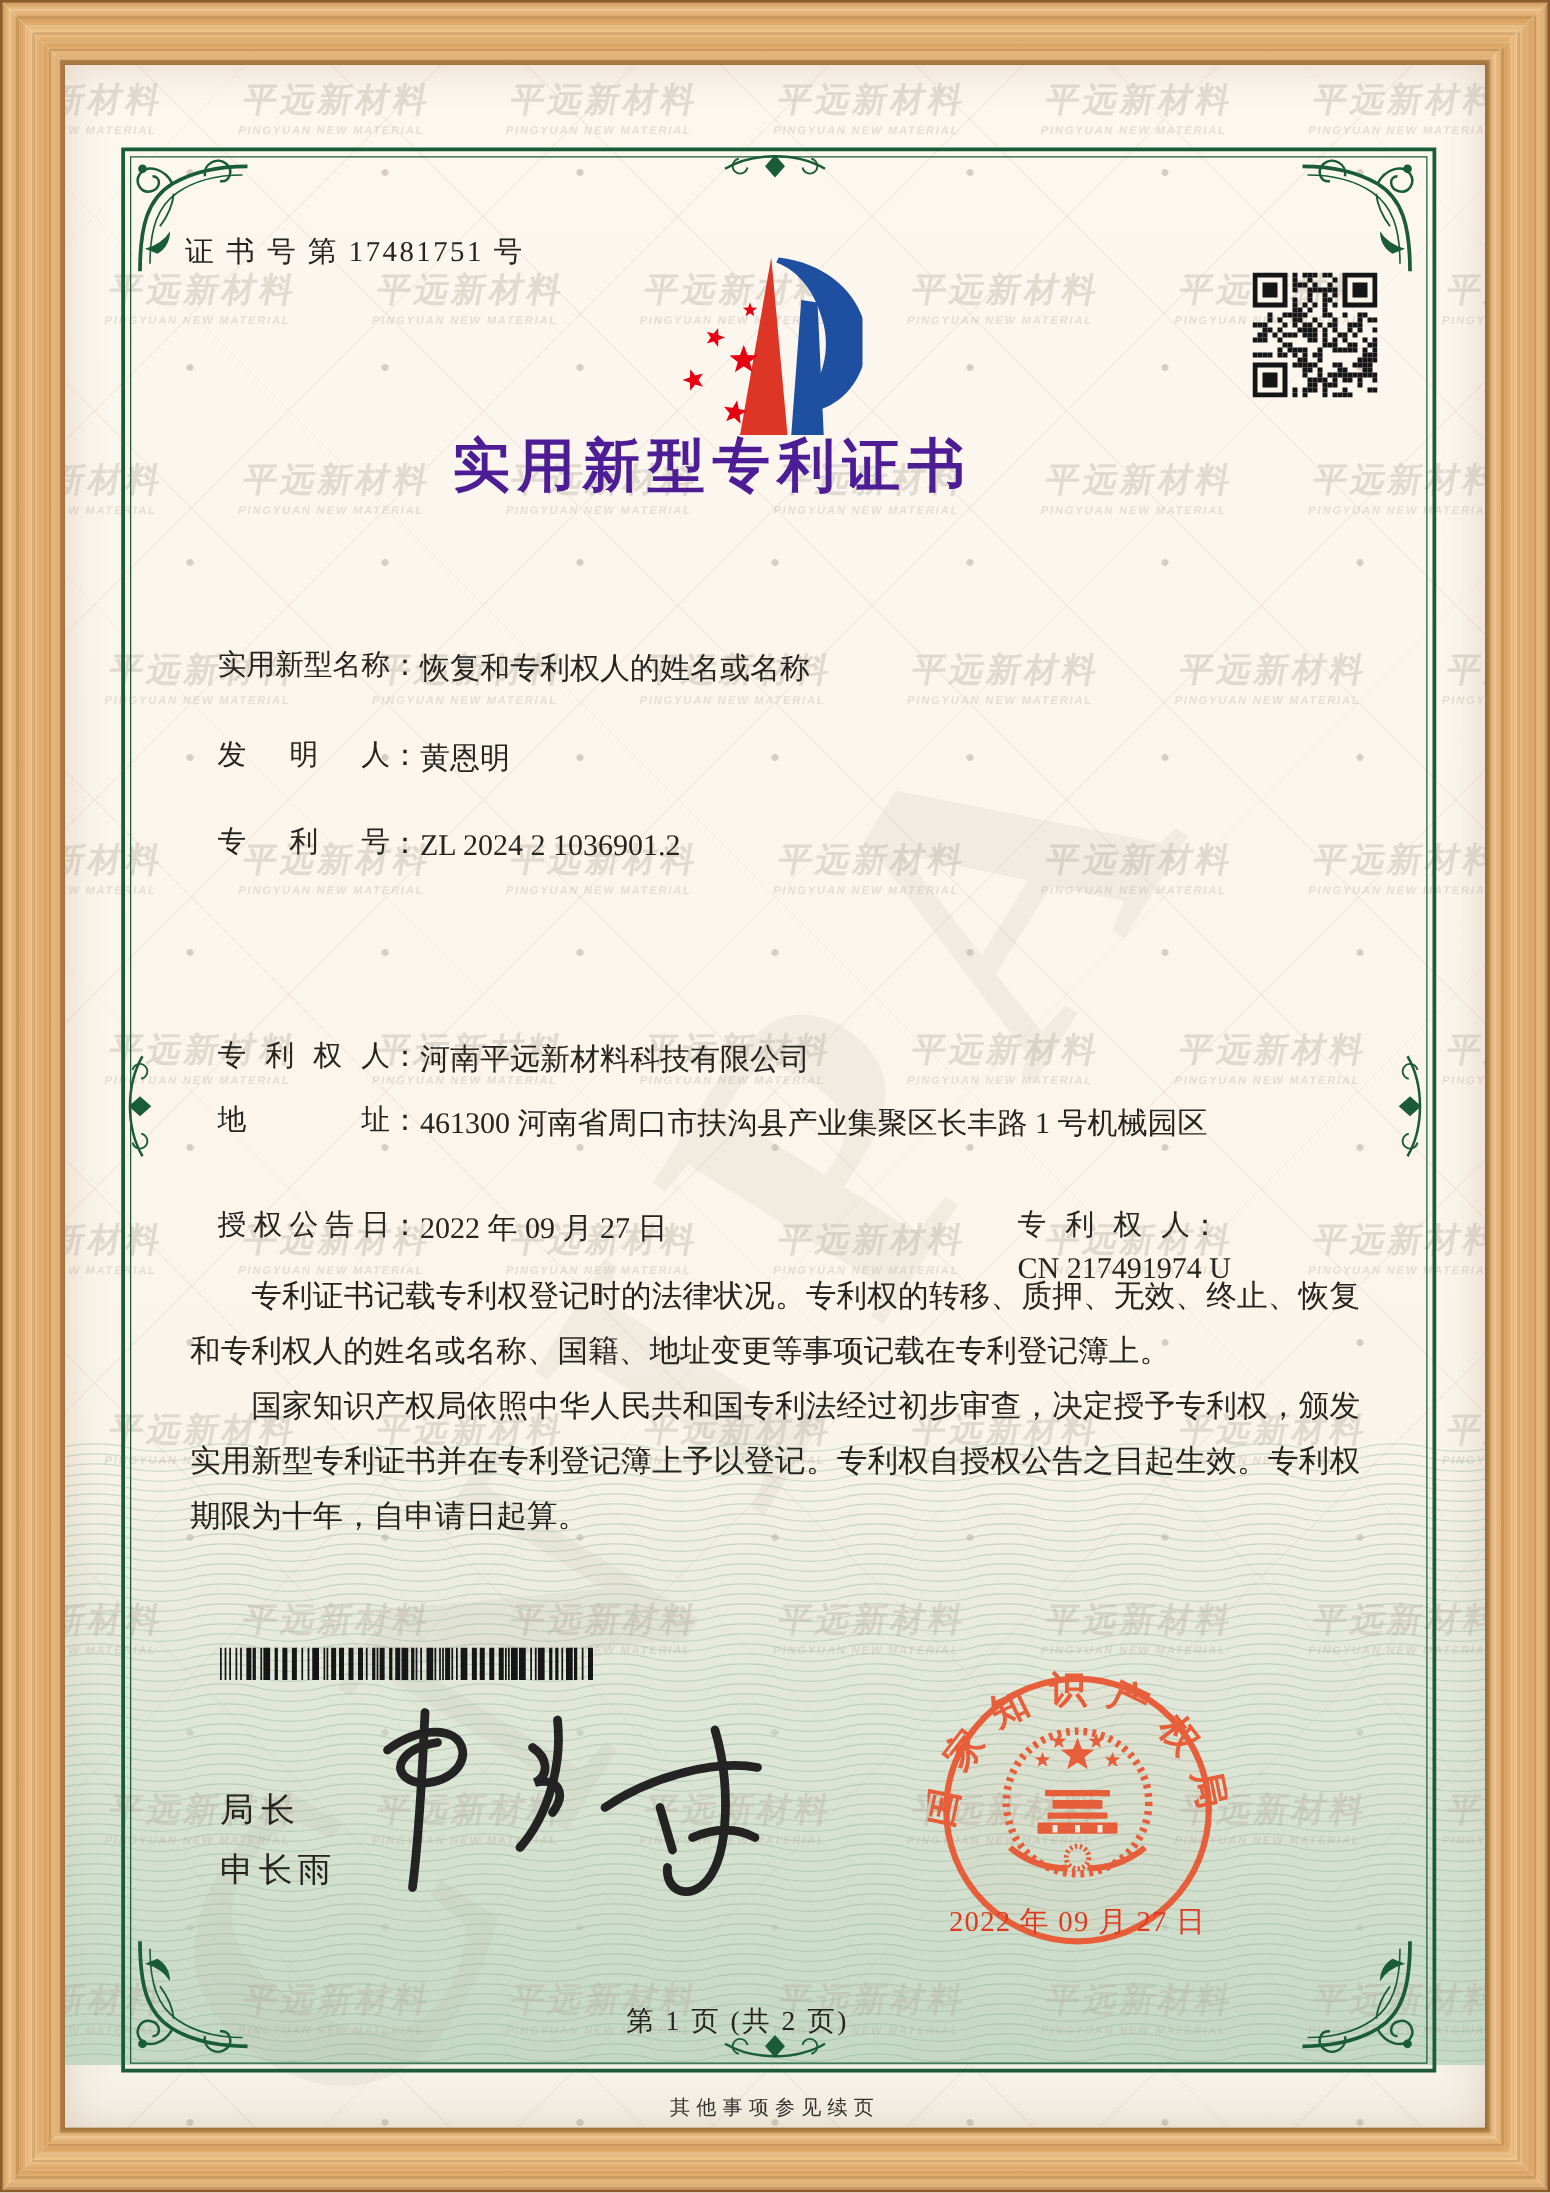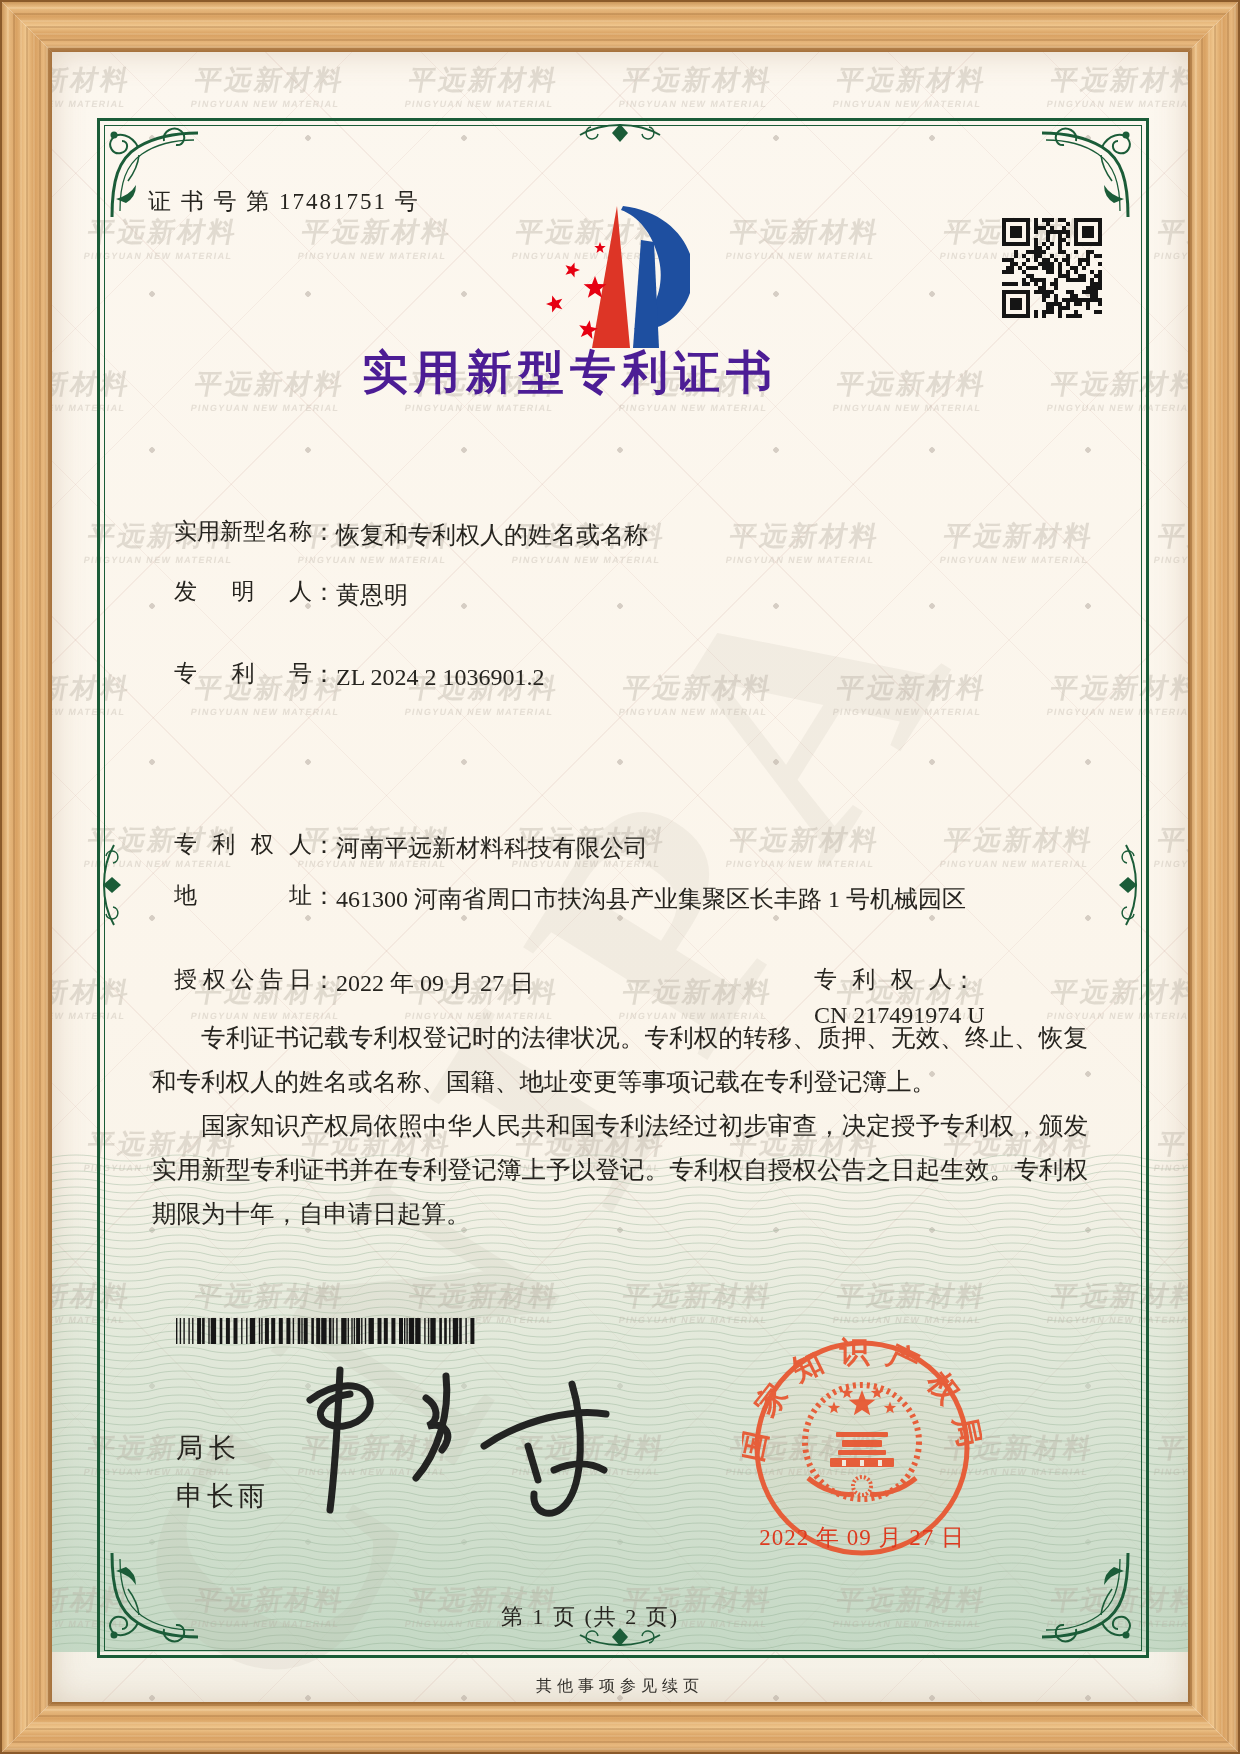--- a/index.html
+++ b/index.html
@@ -626,21 +626,21 @@
         <rect x="68" y="96" width="4" height="4" fill="#151515"></rect>
         <rect x="72" y="96" width="4" height="4" fill="#151515"></rect>
         <rect x="76" y="96" width="4" height="4" fill="#151515"></rect>
       </svg>
 
     <div class="title">实用新型专利证书</div>
 
     <div class="field" style="top:516px">
       <span class="flabel">实用新型名称</span><span class="fcolon">：</span><span class="fvalue">恢复和专利权人的姓名或名称</span>
     </div>
-    <div class="field" style="top:576px">
+    <div class="field" style="top:588px">
       <span class="flabel">发明人</span><span class="fcolon">：</span><span class="fvalue">黄恩明</span>
     </div>
     <div class="field" style="top:658px">
       <span class="flabel">专利号</span><span class="fcolon">：</span><span class="fvalue">ZL 2024 2 1036901.2</span>
     </div>
     <div class="field" style="top:829px">
       <span class="flabel">专利权人</span><span class="fcolon">：</span><span class="fvalue">河南平远新材料科技有限公司</span>
     </div>
     <div class="field" style="top:880px">
       <span class="flabel">地址</span><span class="fcolon">：</span><span class="fvalue">461300 河南省周口市扶沟县产业集聚区长丰路 1 号机械园区</span>

